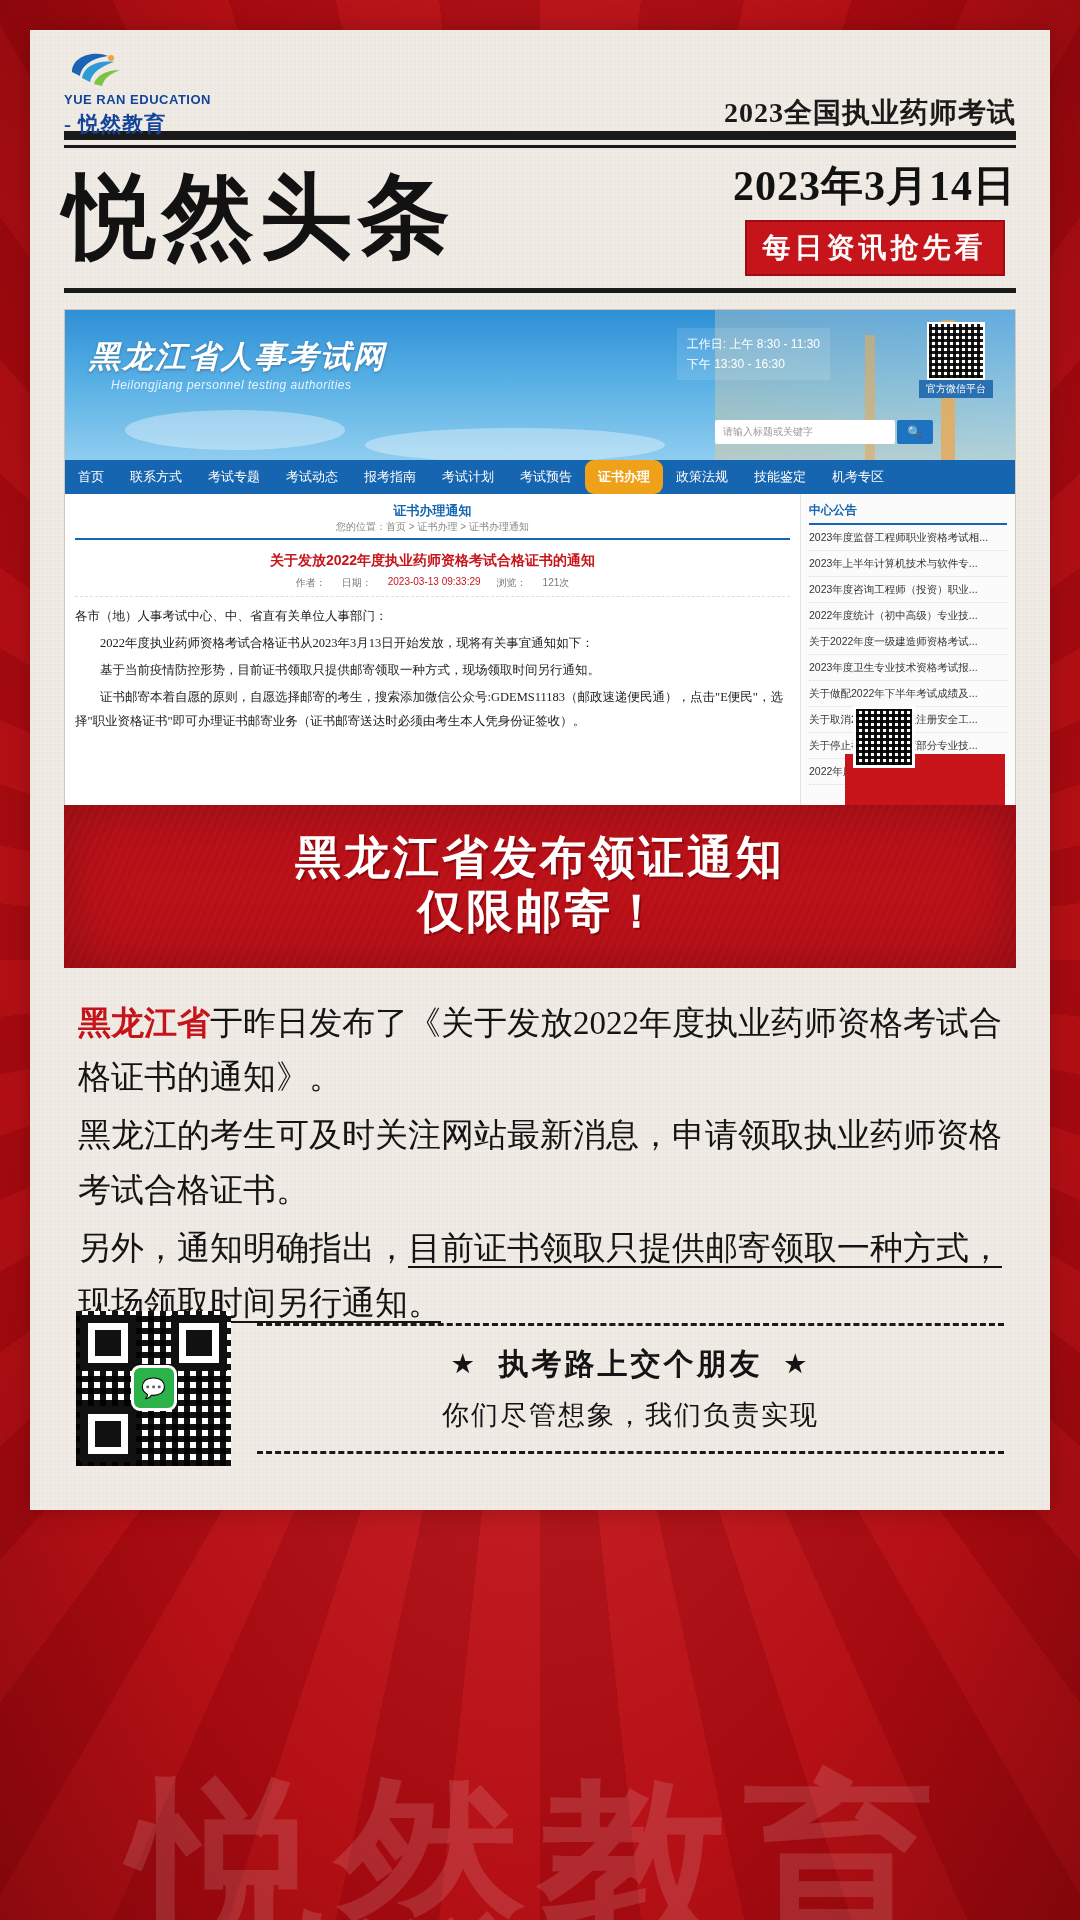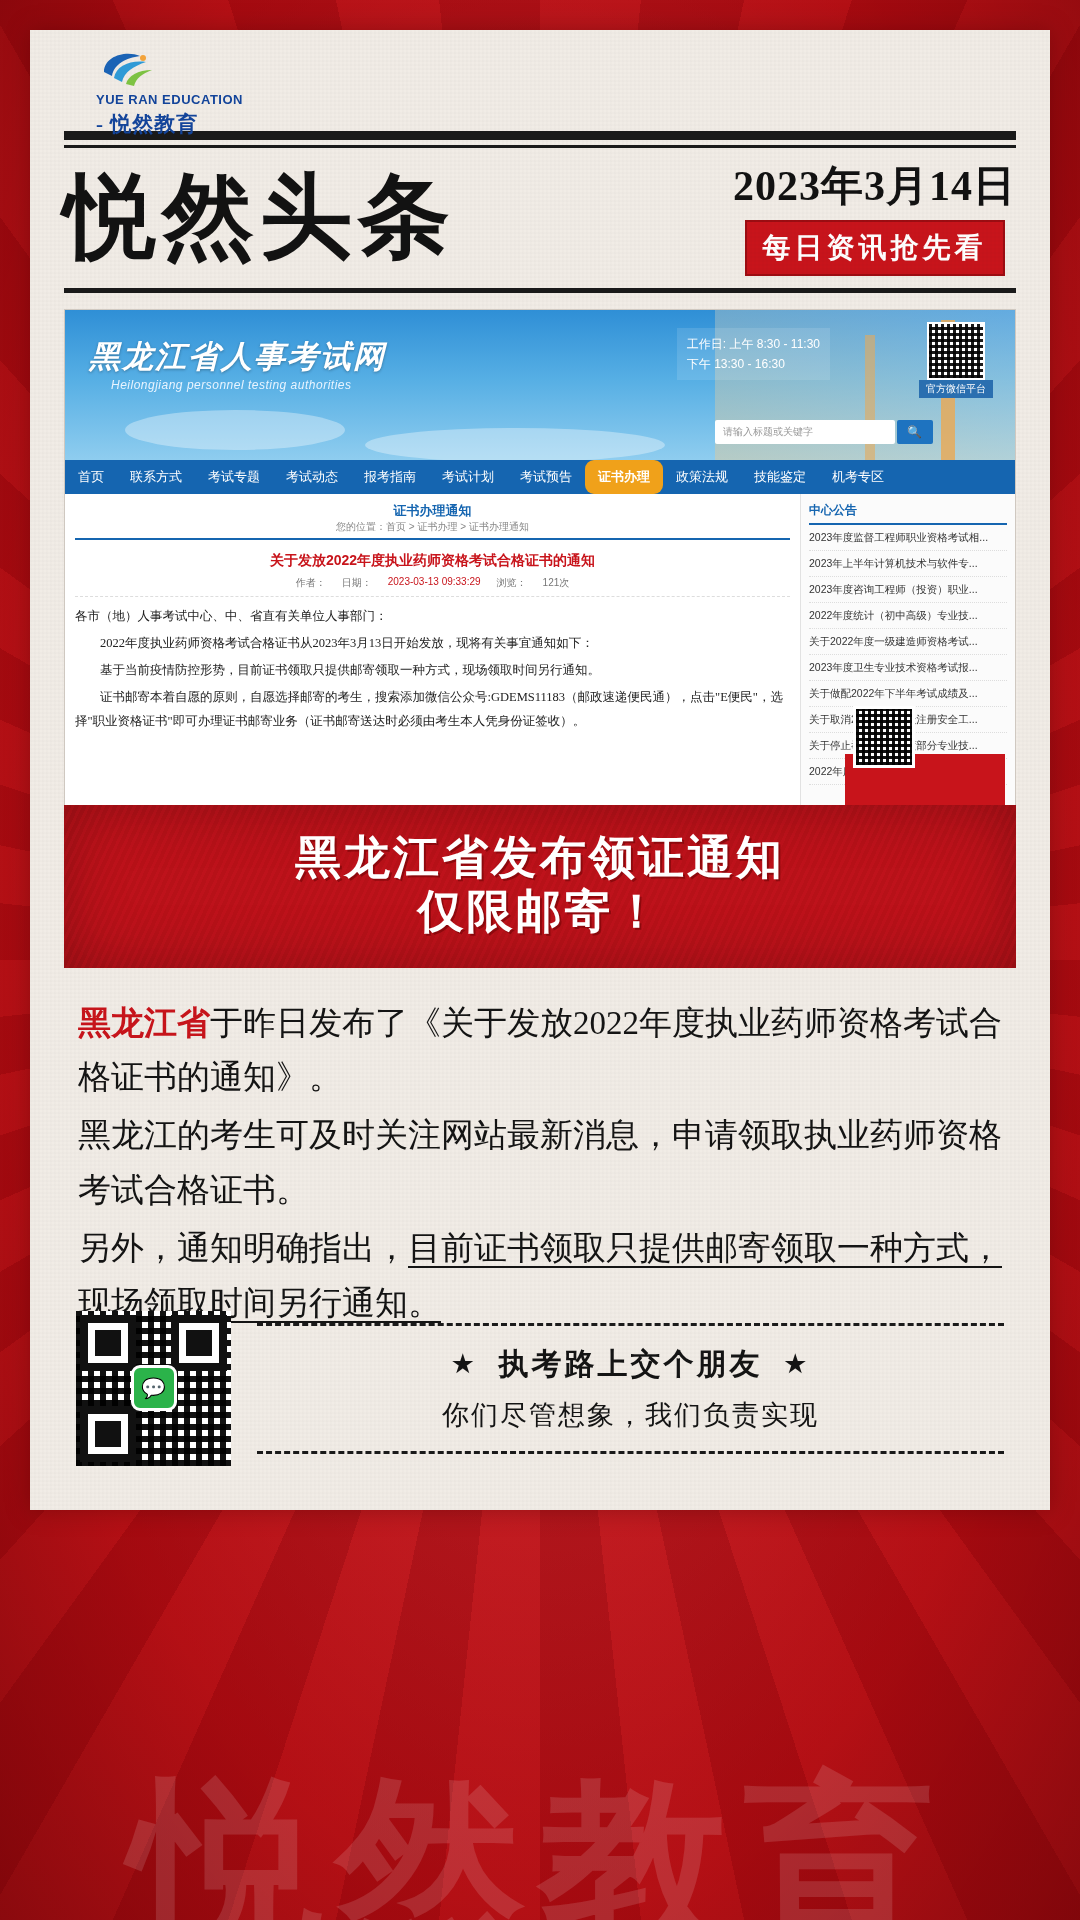--- a/index.html
+++ b/index.html
@@ -30,21 +30,21 @@
     position:absolute;inset:0;
     background:
       repeating-linear-gradient(0deg, rgba(0,0,0,.012) 0 2px, rgba(255,255,255,0) 2px 4px),
       repeating-linear-gradient(90deg, rgba(0,0,0,.012) 0 2px, rgba(255,255,255,0) 2px 4px);
     pointer-events:none;
   }
   
   .hdr{
     position:relative;height:95px;
     display:flex;align-items:flex-start;justify-content:space-between;
-    padding:16px 34px 0 34px;box-sizing:border-box;margin-left:32px;
+    padding:16px 34px 0 34px;box-sizing:border-box;
   }
   .brand{display:flex;align-items:flex-start;gap:0;flex-direction:column;}
   .logo-row{display:flex;align-items:center;gap:8px;}
   .logo-mark{width:64px;height:44px;position:relative;}
   .brand-en{
     font-size:13px;letter-spacing:.5px;color:#13449a;font-weight:bold;
     margin-top:2px;
   }
   .brand-cn{
     font-size:21px;color:#13449a;font-weight:bold;margin-top:3px;letter-spacing:1px;
@@ -257,20 +257,21 @@
             <circle cx="47" cy="12" r="3" fill="#f3a33a"></circle>
           </svg>
         </span>
       </div>
       <div class="brand-en">YUE RAN EDUCATION</div>
       <div class="brand-cn">
         <span class="brand-dash">-</span>
         <span>悦然教育</span>
       </div>
     </div>
+    <div class="hdr-right">2023全国执业药师考试</div>
   </div>
 
   <div class="rule-thick"></div>
   <div class="rule-thin"></div>
 
   <div class="headline">
     <div class="headline-main">悦然头条</div>
     <div class="headline-right">
       <div class="hl-date">2023年3月14日</div>
       <div class="hl-badge">每日资讯抢先看</div>

